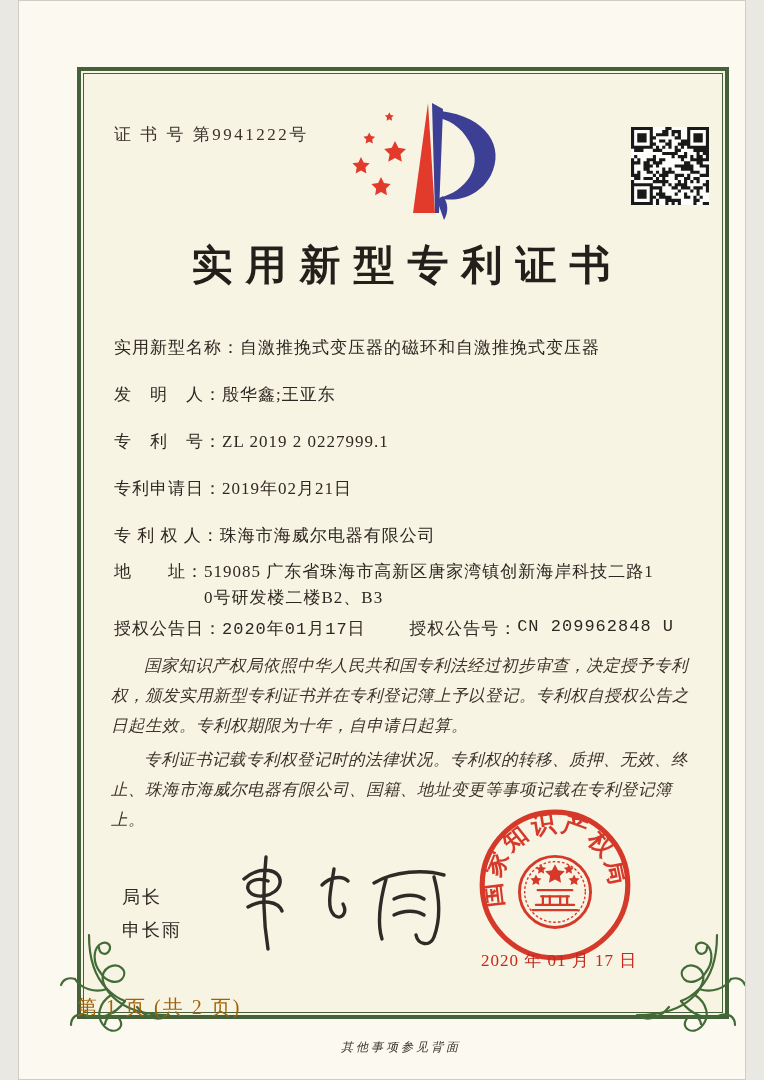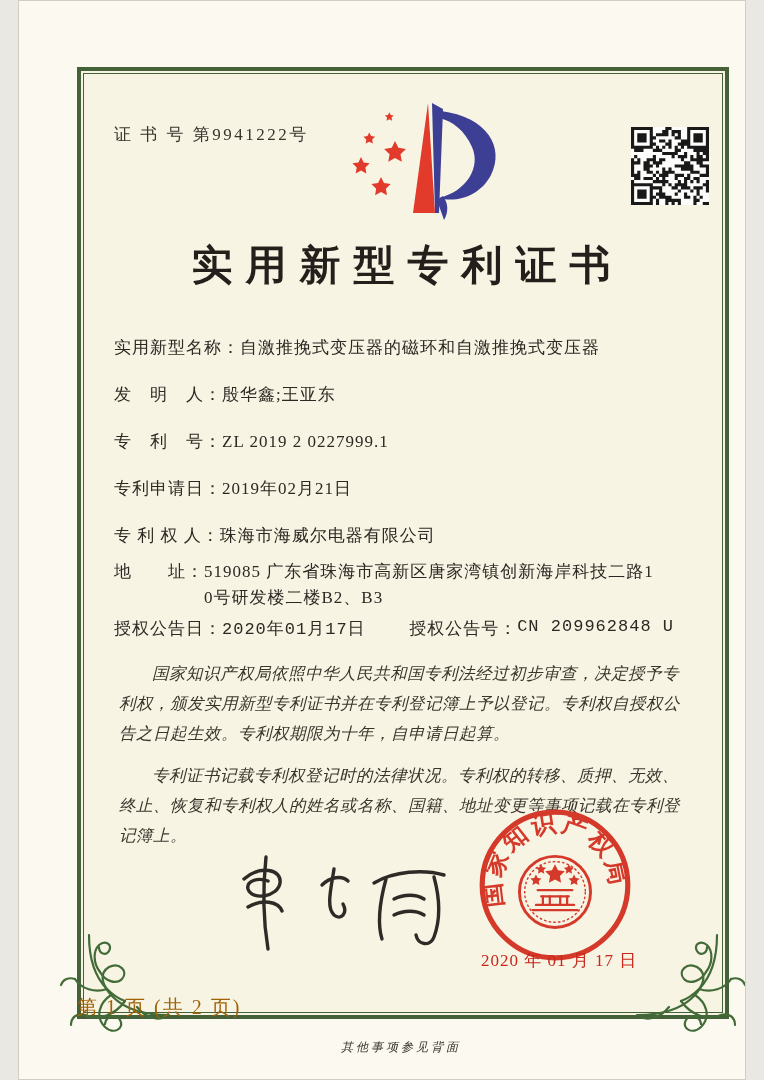--- a/index.html
+++ b/index.html
@@ -39,21 +39,21 @@
     position:absolute;left:95px;top:616px;width:560px;display:flex;
     font-size:17px;letter-spacing:1px;color:#2e2822;font-family:Liberation Mono, monospace;
   }
   .grant-row .pair{display:flex;white-space:nowrap;}
   .grant-row .gap{width:58px;}
   .paras{
     position:absolute;left:88px;top:646px;width:592px;
     font-size:16.5px;line-height:1.82;letter-spacing:0.5px;
     font-style:italic;color:#3b342b;
   }
-  .paras p{margin:12px;text-indent:2em;}
+  .paras p{margin:4px;text-indent:2em;}
   .signer{position:absolute;left:103px;top:884px;font-size:18px;letter-spacing:2px;color:#2e2822;}
   .signer div{margin-bottom:9px;}
   .signature{position:absolute;left:205px;top:848px;width:235px;height:112px;}
   .seal{position:absolute;left:458px;top:806px;width:156px;height:156px;}
   .seal-date{
     position:absolute;left:462px;top:948px;width:160px;
     font-size:17px;letter-spacing:1px;color:#c8281c;white-space:nowrap;
   }
   .page-num{
     position:absolute;left:58px;top:993px;width:652px;text-align:left;
@@ -159,23 +159,27 @@
     </span>
     <span class="gap"></span>
     <span class="pair">
       <span>授权公告号：</span>
       <span>CN 209962848 U</span>
     </span>
   </div>
 
   <div class="paras">
     <p>国家知识产权局依照中华人民共和国专利法经过初步审查，决定授予专利权，颁发实用新型专利证书并在专利登记簿上予以登记。专利权自授权公告之日起生效。专利权期限为十年，自申请日起算。</p>
-    <p>专利证书记载专利权登记时的法律状况。专利权的转移、质押、无效、终止、恢复和专利权人的姓名或名称、国籍、地址变更等事项记载在专利登记簿上。</p>
-  </div>
-
+    <p>专利证书记载专利权登记时的法律状况。专利权的转移、质押、无效、终止、珠海市海威尔电器有限公司、国籍、地址变更等事项记载在专利登记簿上。</p>
+  </div>
+
+  <div class="signer">
+    <div>局长</div>
+    <div>申长雨</div>
+  </div>
 
   <svg class="signature" viewBox="0 0 235 112">
     <g fill="none" stroke="#2e2a26" stroke-width="3.4" stroke-linecap="round" stroke-linejoin="round">
       <path d="M42 8 C39 36 39 70 44 100"></path>
       <path d="M20 30 C36 16 58 20 56 34 C54 48 28 52 24 40 C22 32 34 28 44 32"></path>
       <path d="M24 58 C38 50 54 52 58 62"></path>
       <path d="M98 36 C106 28 118 26 124 32"></path>
       <path d="M110 20 C107 40 102 58 110 66 C117 72 124 64 119 55"></path>
       <path d="M150 34 C170 22 200 20 220 26"></path>
       <path d="M162 30 C156 52 153 74 158 90"></path>

